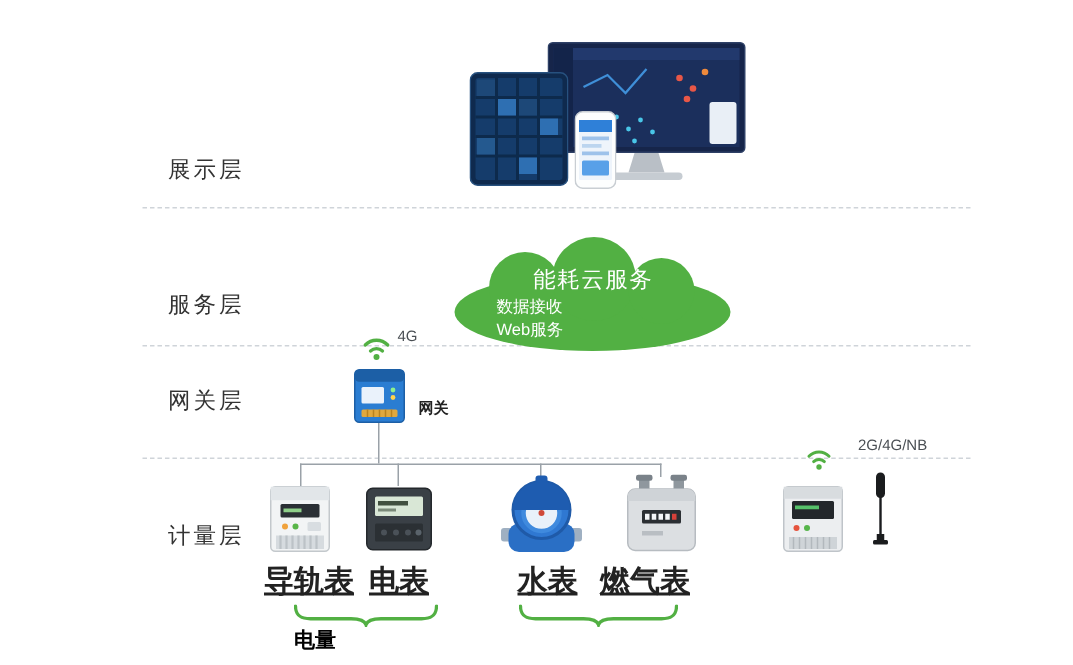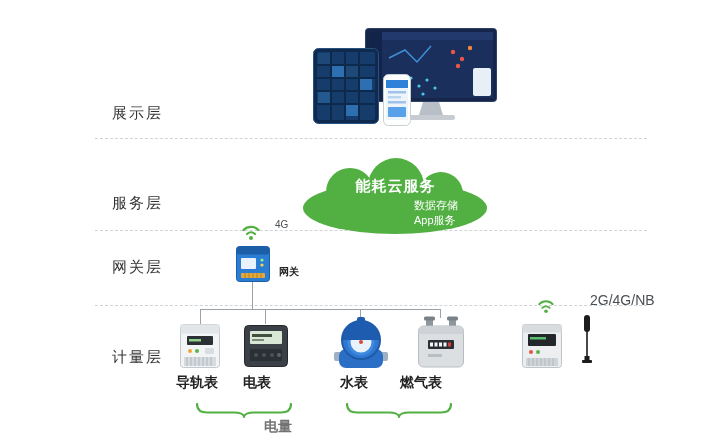--- a/index.html
+++ b/index.html
@@ -11,32 +11,32 @@
 
   .layer-label { position:absolute; left:112px; font-size:15px; color:#333; letter-spacing:2px; white-space:nowrap; }
 
   .abs { position:absolute; }
 
   .line { position:absolute; background:#9aa1a8; }
   .line.h { height:1px; }
   .line.v { width:1px; }
 
   .cloud-wrap { position:absolute; left:298px; top:140px; width:195px; height:80px; }
-  .cloud-title { position:absolute; top:21px; left:0; width:100%; text-align:center; color:#fff; font-size:15px; font-weight:700; letter-spacing:1px; }
+  .cloud-title { position:absolute; top:21px; left:0; width:100%; text-align:center; color:#fff; font-size:15px; font-weight:400; letter-spacing:1px; }
   .cloud-col { position:absolute; top:42px; color:#fff; font-size:11px; line-height:15px; white-space:nowrap; }
   .cloud-col.left  { left:33px; }
   .cloud-col.right { left:116px; }
 
   .net-label { position:absolute; font-size:10px; color:#4a4f54; white-space:nowrap; }
 
   .gw-label { position:absolute; left:279px; top:249px; font-size:10px; color:#222; font-weight:600; white-space:nowrap; }
 
-  .dev-label { position:absolute; top:358px; font-size:14px; color:#222; font-weight:600; text-align:left; white-space:nowrap; }
-
-  .group-label { position:absolute; top:402px; font-size:14px; color:#737373; font-weight:700; text-align:right; white-space:nowrap; }
+  .dev-label { position:absolute; top:358px; font-size:20px; color:#222; font-weight:600; text-align:center; white-space:nowrap;text-decoration:underline; }
+
+  .group-label { position:absolute; top:402px; font-size:14px; color:#000000; font-weight:700; text-align:left; white-space:nowrap; }
 
   .display-cluster { position:absolute; left:303px; top:12px; width:200px; height:102px; }
   .display-cluster svg { position:absolute; }
 </style>
 </head>
 <body>
 
 <div class="canvas">
 
   <div class="sep" style="top:122px"></div>
@@ -98,32 +98,32 @@
   </div>
 
   <div class="cloud-wrap">
     <svg width="195" height="80" viewBox="0 0 195 80">
       <ellipse cx="97" cy="52" rx="92" ry="26" fill="#52b043"></ellipse>
       <circle cx="52" cy="36" r="24" fill="#52b043"></circle>
       <circle cx="98" cy="30" r="28" fill="#52b043"></circle>
       <circle cx="143" cy="38" r="22" fill="#52b043"></circle>
     </svg>
     <div class="cloud-title">能耗云服务</div>
-    <div class="cloud-col right">
-      <div>数据存储</div>
-      <div>App服务</div>
+    <div class="cloud-col left">
+      <div>数据接收</div>
+      <div>Web服务</div>
     </div>
   </div>
 
   <svg class="abs" style="left:240px; top:206px" width="22" height="19" viewBox="0 0 22 19">
     <path d="M3.5,8 a10.5,10.5 0 0 1 15,0" stroke="#52b043" stroke-width="2.2" fill="none" stroke-linecap="round"></path>
     <path d="M7,12 a6,6 0 0 1 8,0" stroke="#52b043" stroke-width="2.2" fill="none" stroke-linecap="round"></path>
     <circle cx="11" cy="16" r="2" fill="#52b043"></circle>
   </svg>
-  <div class="net-label" style="left:275px; top:203px">4G</div>
+  <div class="net-label" style="left:265px; top:203px">4G</div>
 
   <svg class="abs" style="left:233px; top:228px" width="40" height="40" viewBox="0 0 40 40">
     <rect x="3.5" y="2.5" width="33" height="35" rx="3" fill="#2a7dd2" stroke="#1c5fa6"></rect>
     <rect x="3.5" y="2.5" width="33" height="8" rx="3" fill="#1c5fa6"></rect>
     <rect x="8" y="14" width="15" height="11" rx="1" fill="#eaf2fb"></rect>
     <circle cx="29" cy="16" r="1.6" fill="#8df08d"></circle>
     <circle cx="29" cy="21" r="1.6" fill="#ffd34d"></circle>
     <rect x="8" y="29" width="24" height="5" rx="1" fill="#e0a83e"></rect>
     <path d="M12,29 v5 M16,29 v5 M20,29 v5 M24,29 v5 M28,29 v5" stroke="#b9821e" stroke-width="1"></path>
   </svg>
@@ -204,21 +204,21 @@
     <rect x="8.2" y="17" width="1.6" height="29" fill="#1a1c1e"></rect>
     <rect x="4" y="46" width="10" height="3" rx="1" fill="#1a1c1e"></rect>
     <rect x="6.5" y="42" width="5" height="5" fill="#1a1c1e"></rect>
   </svg>
 
   <svg class="abs" style="left:536px; top:281px" width="20" height="17" viewBox="0 0 22 19">
     <path d="M3.5,8 a10.5,10.5 0 0 1 15,0" stroke="#52b043" stroke-width="2.2" fill="none" stroke-linecap="round"></path>
     <path d="M7,12 a6,6 0 0 1 8,0" stroke="#52b043" stroke-width="2.2" fill="none" stroke-linecap="round"></path>
     <circle cx="11" cy="16" r="2" fill="#52b043"></circle>
   </svg>
-  <div class="net-label" style="left:590px; top:276px; font-size:14px">2G/4G/NB</div>
+  <div class="net-label" style="left:572px; top:276px; font-size:10px">2G/4G/NB</div>
 
   <div class="dev-label" style="left:176px; width:50px">导轨表</div>
   <div class="dev-label" style="left:243px; width:46px">电表</div>
   <div class="dev-label" style="left:340px; width:50px">水表</div>
   <div class="dev-label" style="left:400px; width:56px">燃气表</div>
 
   <svg class="abs" style="left:196px; top:387px" width="96" height="15" viewBox="0 0 96 15">
     <path d="M1,1 C1,7 4,9.5 11,9.5 H38 C44,9.5 47,10.5 48,13.5 C49,10.5 52,9.5 58,9.5 H85 C92,9.5 95,7 95,1" stroke="#52b043" stroke-width="2.2" fill="none" stroke-linecap="round"></path>
   </svg>
   <div class="group-label" style="left:196px; width:96px">电量</div>

